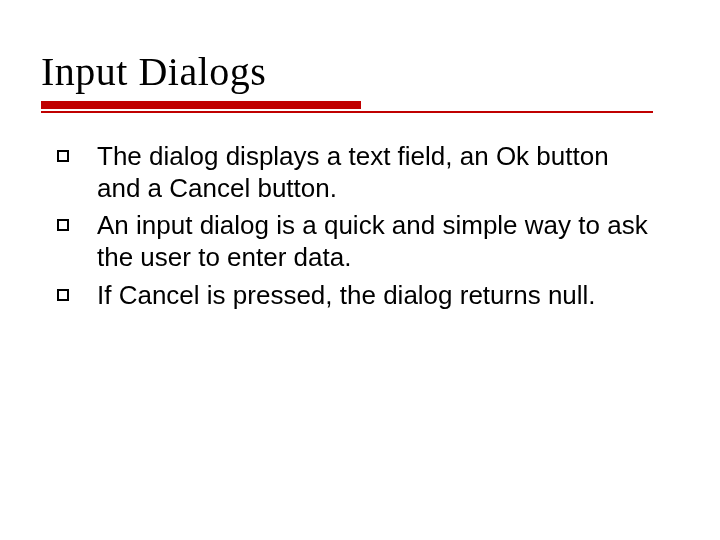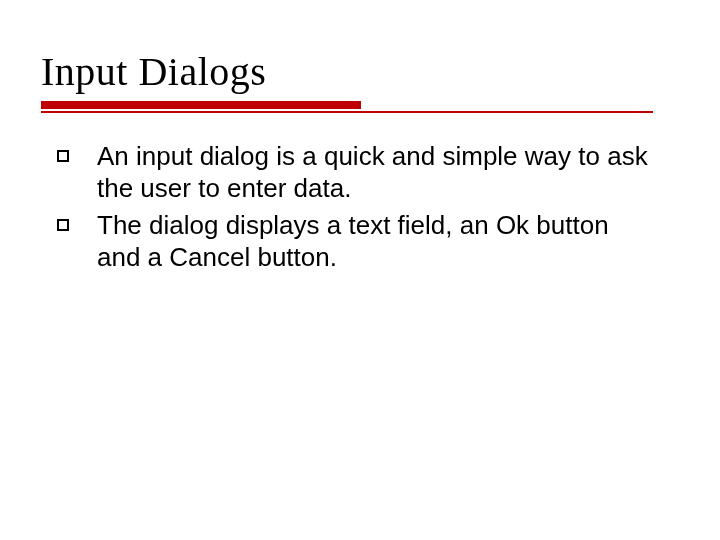--- a/index.html
+++ b/index.html
@@ -79,21 +79,25 @@
 <div class="slide">
   <h1 class="title">Input Dialogs</h1>
   <div class="rule">
     <div class="bar-thick"></div>
     <div class="bar-thin"></div>
   </div>
   <div class="content">
     <ul class="bullets">
       <li>
         <span class="sq"></span>
+        <span>The dialog displays a text field, an Ok button and a Cancel button.</span>
+      </li>
+      <li>
+        <span class="sq"></span>
         <span>An input dialog is a quick and simple way to ask the user to enter data.</span>
       </li>
       <li>
         <span class="sq"></span>
-        <span>The dialog displays a text field, an Ok button and a Cancel button.</span>
+        <span>If Cancel is pressed, the dialog returns null.</span>
       </li>
     </ul>
   </div>
 </div>
 
 </body></html>

